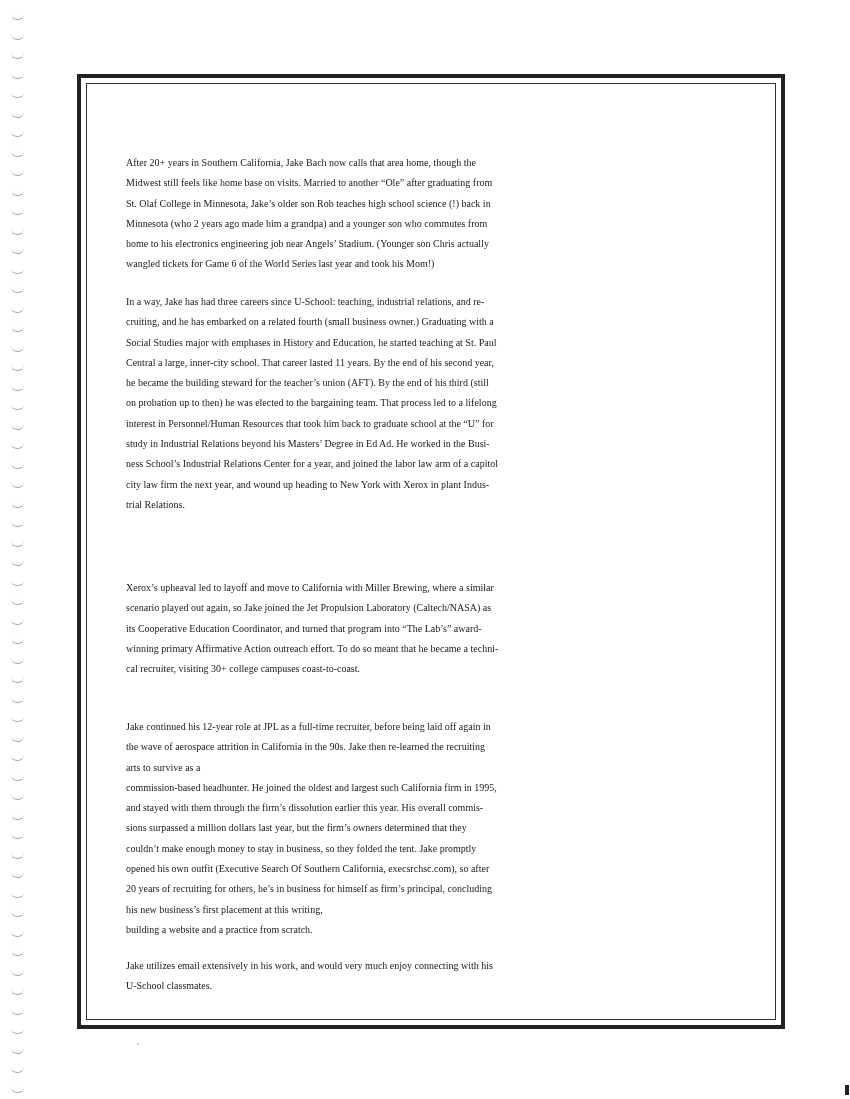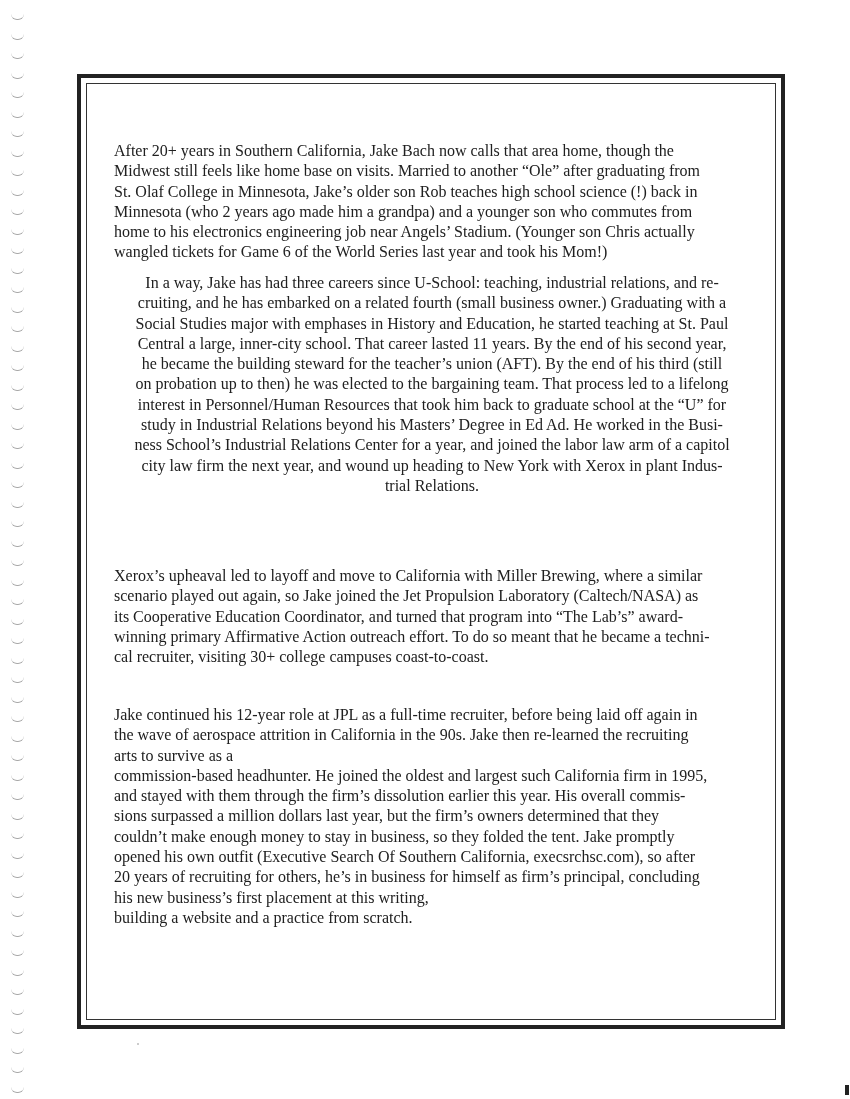--- a/index.html
+++ b/index.html
@@ -54,22 +54,22 @@
       font-family: "Liberation Sans", sans-serif;
       font-weight: bold;
       font-size: 20.5px;
       letter-spacing: 0.1px;
       color: #1c1c1c;
     }
     .para {
       position: absolute;
       left: 33px;
       width: 636px;
-      margin: 0;
-      font-size: 16px;
+      margin: 12px;
+      font-size: 10px;
       line-height: 20.3px;
       color: #202020;
       white-space: pre-line;
     }
     .corner-mark {
       position: absolute;
       left: 845px;
       top: 1085px;
       width: 4px;
       height: 10px;
@@ -148,21 +148,21 @@
   </div>
 
 <div class="frame-outer">
   <div class="frame-inner"></div>
   <p class="para" style="top:63px;">After 20+ years in Southern California, Jake Bach  now calls that area home, though the
 Midwest still feels like home base on visits.  Married to another “Ole” after graduating from
 St. Olaf College in Minnesota, Jake’s older son Rob teaches high school science (!) back in
 Minnesota (who 2 years ago made him a grandpa) and a younger son who commutes from
 home to his electronics engineering job near Angels’ Stadium.  (Younger son Chris actually
 wangled tickets for Game 6 of the World Series last year and took his Mom!)</p>
-  <p class="para" style="top:195px;text-align:center;">In a way, Jake has had three careers since U-School: teaching, industrial relations, and re-
+  <p class="para" style="top:202px;">In a way, Jake has had three careers since U-School: teaching, industrial relations, and re-
 cruiting, and he has embarked on a related fourth (small business owner.)  Graduating with a
 Social Studies major with emphases in History and Education, he started teaching at St. Paul
 Central a large, inner-city school.  That career lasted 11 years.  By the end of his second year,
 he became the building steward for the teacher’s union (AFT).  By the end of his third (still
 on probation up to then) he was elected to the bargaining team.  That process led to a lifelong
 interest in Personnel/Human Resources that took him back to graduate school at the “U” for
 study in Industrial Relations beyond his Masters’ Degree in Ed Ad.  He worked in the Busi-
 ness School’s Industrial Relations Center for a year, and joined the labor law arm of a capitol
 city law firm the next year, and wound up heading to New York with Xerox in plant Indus-
 trial Relations.</p>
@@ -175,16 +175,18 @@
 the wave of aerospace attrition in California in the 90s.  Jake then re-learned the recruiting
 arts to survive as a
 commission-based headhunter.  He joined the oldest and largest such California firm in 1995,
 and stayed with them through the firm’s dissolution earlier this year.  His overall commis-
 sions surpassed a million dollars last year, but the firm’s owners determined that they
 couldn’t make enough money to stay in business, so they folded the tent.  Jake promptly
 opened his own outfit (Executive Search Of Southern California, execsrchsc.com), so after
 20 years of recruiting for others, he’s in business for himself as firm’s principal, concluding
 his new business’s first placement at this writing,
 building a website and a practice from scratch.</p>
+  <p class="para" style="top:866px;">Jake utilizes email extensively in his work, and would very much enjoy connecting with his
+U-School classmates.</p>
 </div>
 
 <div class="dot-mark"></div>
 <div class="corner-mark"></div>
 
 </body></html>

